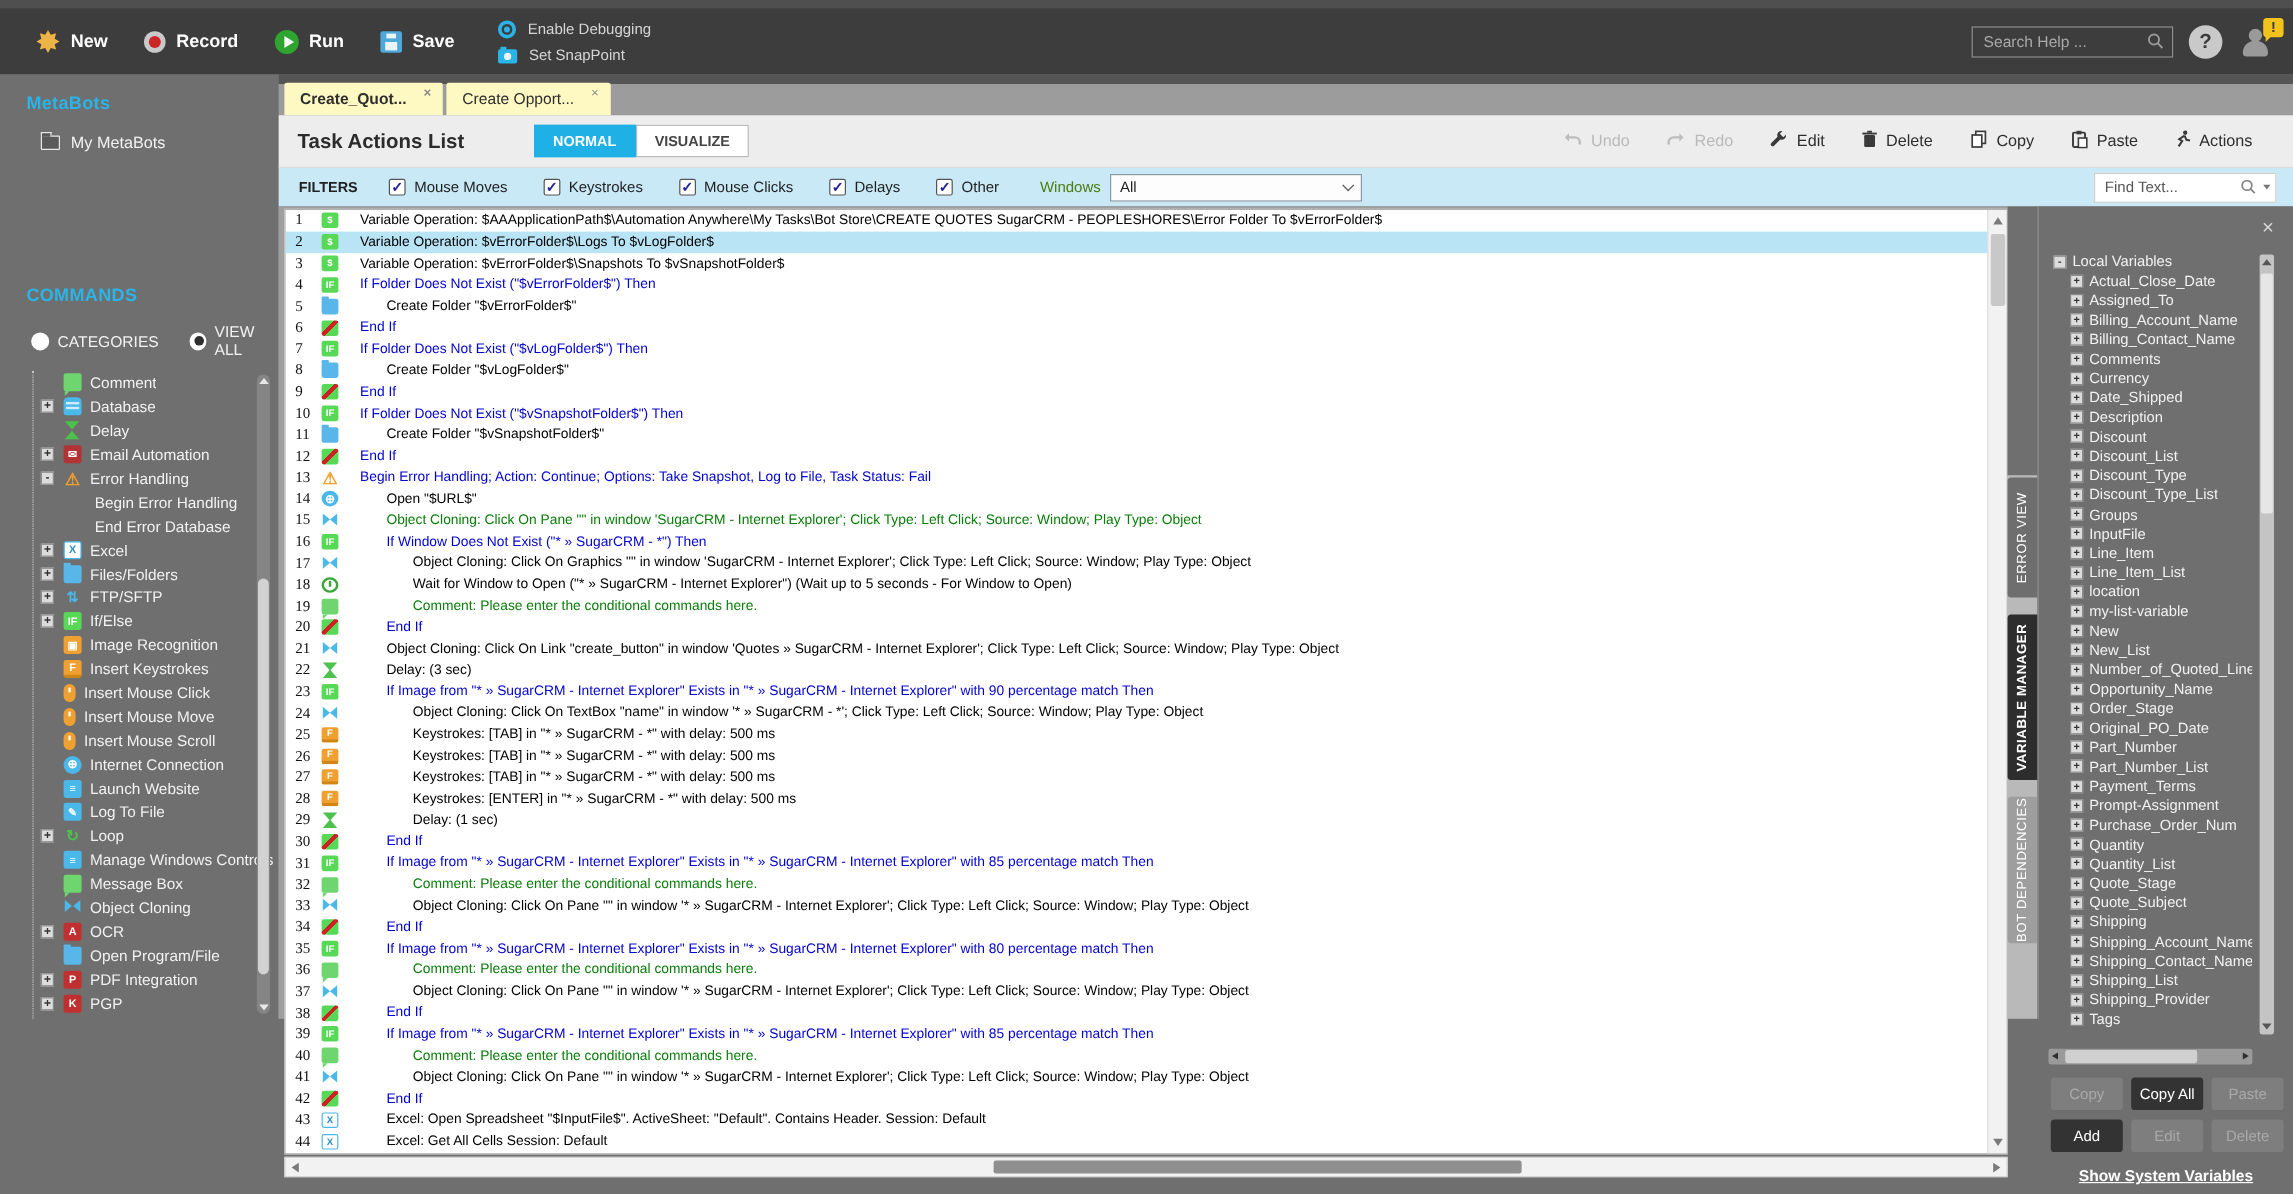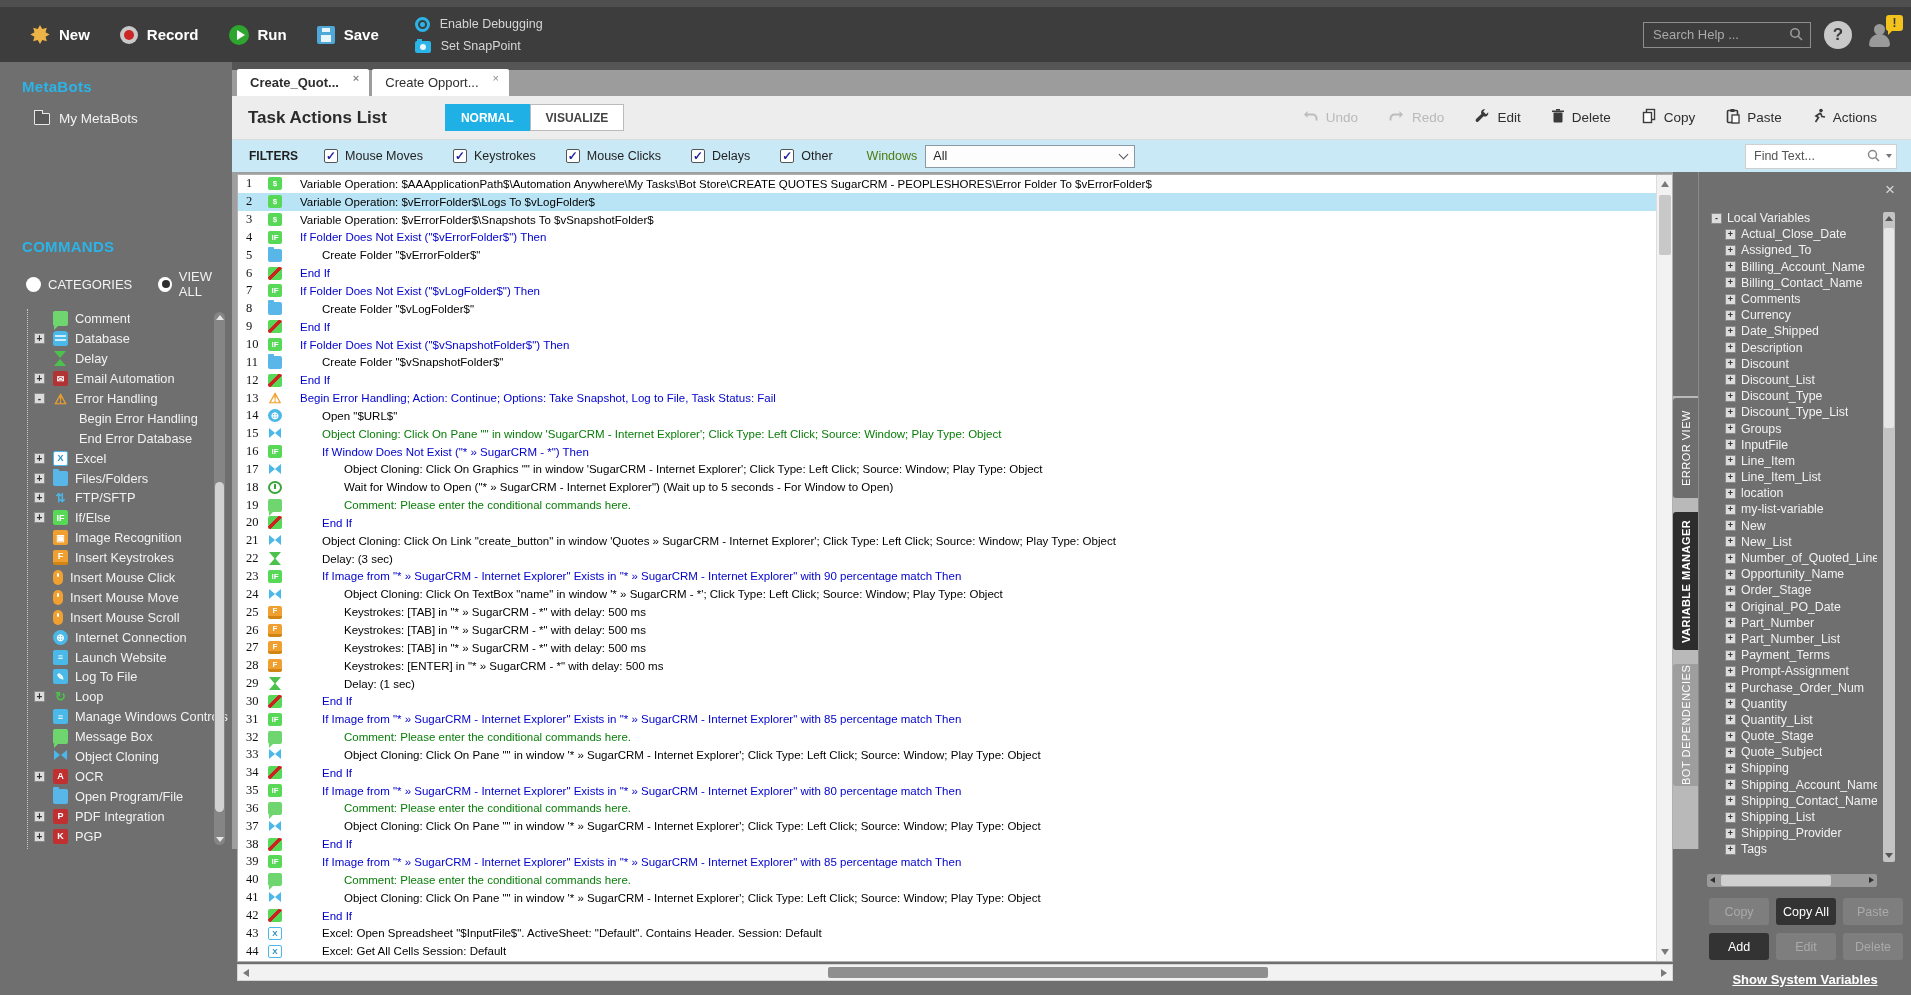--- a/index.html
+++ b/index.html
@@ -99,22 +99,22 @@
   .ic-sound { background:transparent; color:#4cc24c; font-size:13px; }
   .ic-printer { background:#f0a030; color:#fff; }
   .ic-csv { background:transparent; color:#4cc24c; font-size:14px; }
   .ic-script { background:#6fd66f; color:#fff; }
   .ic-screencap { background:#f0a030; }
   .ic-screencap::before { content:""; position:absolute; left:4.5px; top:4px; width:6px; height:6px; border-radius:50%; background:#fff; }
 
   
   .main { flex:1; display:flex; flex-direction:column; min-width:0; }
   .tabstrip { height:34px; background:#9c9c9c; border-top:8px solid #555; display:flex; align-items:flex-end; padding-left:5px; gap:3px; }
-  .tab { height:27px; padding:0 10px 0 13px; display:flex; align-items:center; gap:14px; background:#ffffff; border-radius:2px 2px 0 0; font-size:13px; color:#2e2e2e; cursor:default; }
-  .tab.active { background:#ffffff; font-weight:bold; }
+  .tab { height:27px; padding:0 10px 0 13px; display:flex; align-items:center; gap:14px; background:#fef9c3; border-radius:2px 2px 0 0; font-size:13px; color:#2e2e2e; cursor:default; }
+  .tab.active { background:#fef9c3; font-weight:bold; }
   .tab .tab-x { font-size:11px; color:#8a8a8a; align-self:flex-start; margin-top:3px; }
   .header-row { height:44px; background:#ededed; display:flex; align-items:center; border-bottom:1px solid #dcdcdc; }
   .page-title { font-size:17px; font-weight:bold; color:#2b2b2b; margin-left:16px; }
   .toggle { display:flex; margin-left:58px; }
   .tg-btn { height:27px; padding:0 15px; font-size:12px; font-weight:bold; display:flex; align-items:center; border:1px solid #bbb; background:#fff; color:#444; cursor:default; }
   .tg-btn.on { background:#1fb1e6; border-color:#1fb1e6; color:#fff; }
   .tools { margin-left:auto; display:flex; align-items:center; gap:30px; margin-right:34px; }
   .tool { display:flex; align-items:center; gap:7px; font-size:13.5px; color:#2e2e2e; cursor:default; }
   .tool.disabled { color:#b9b9b9; }
 

